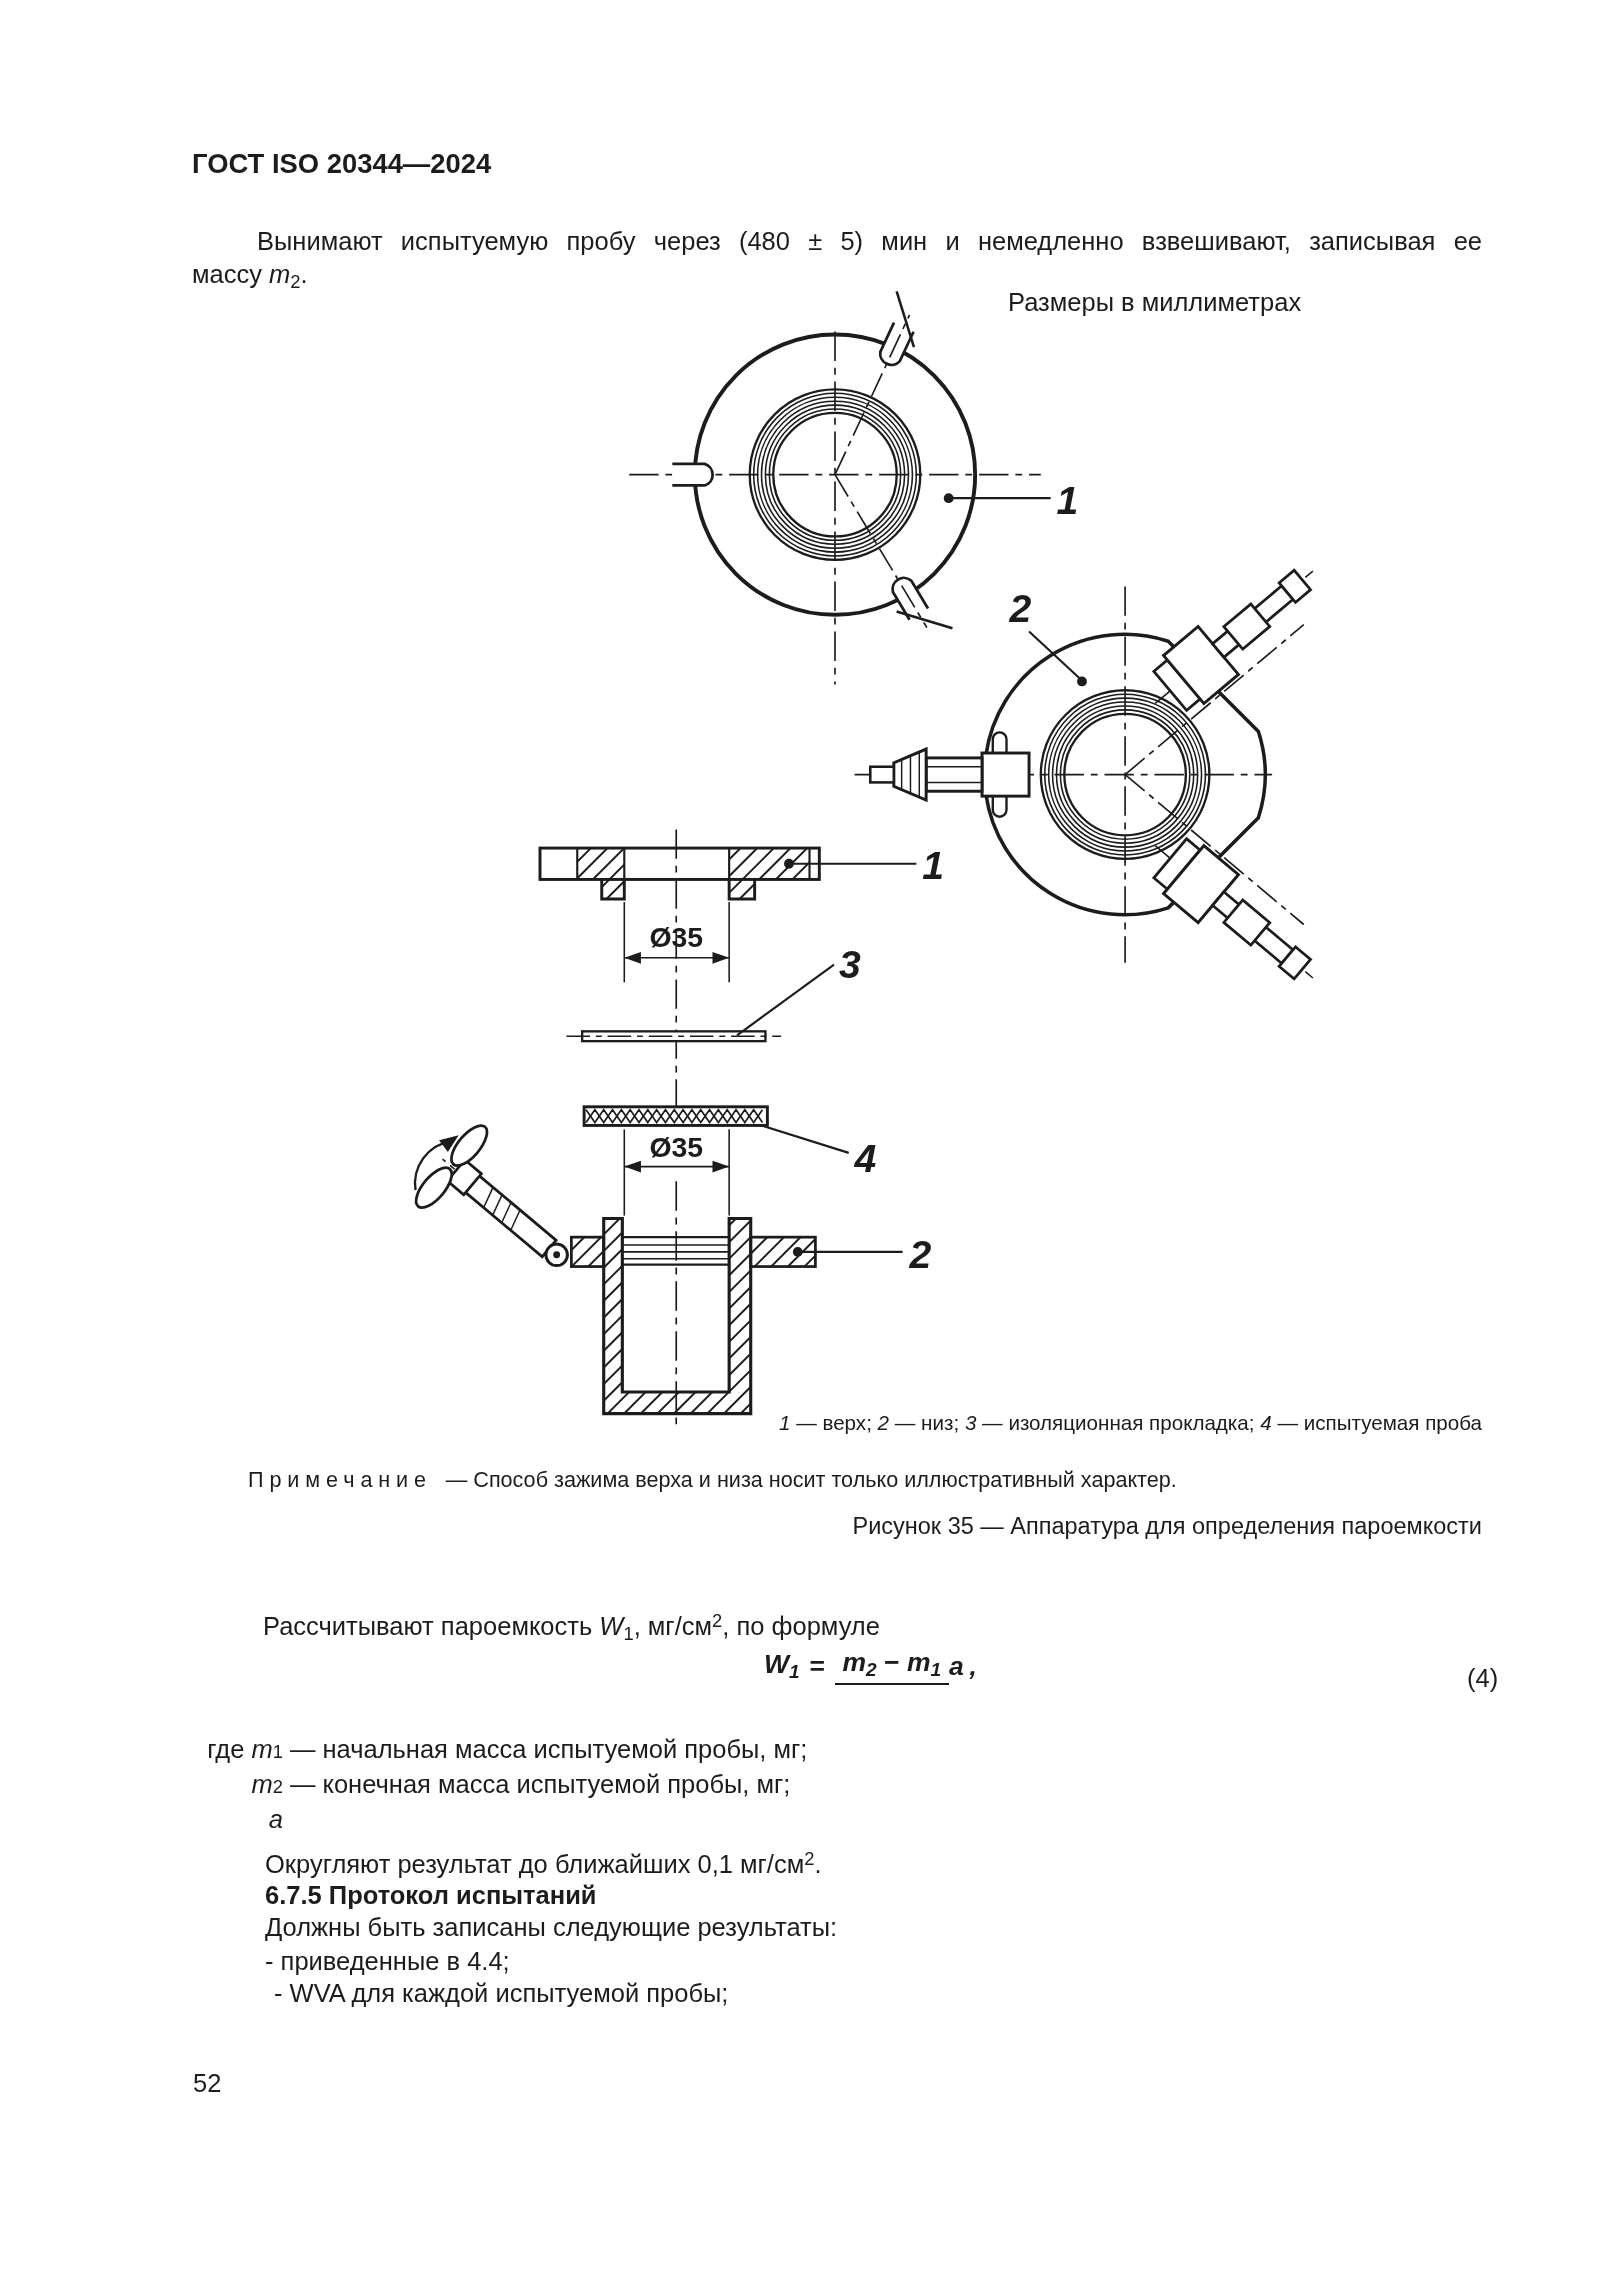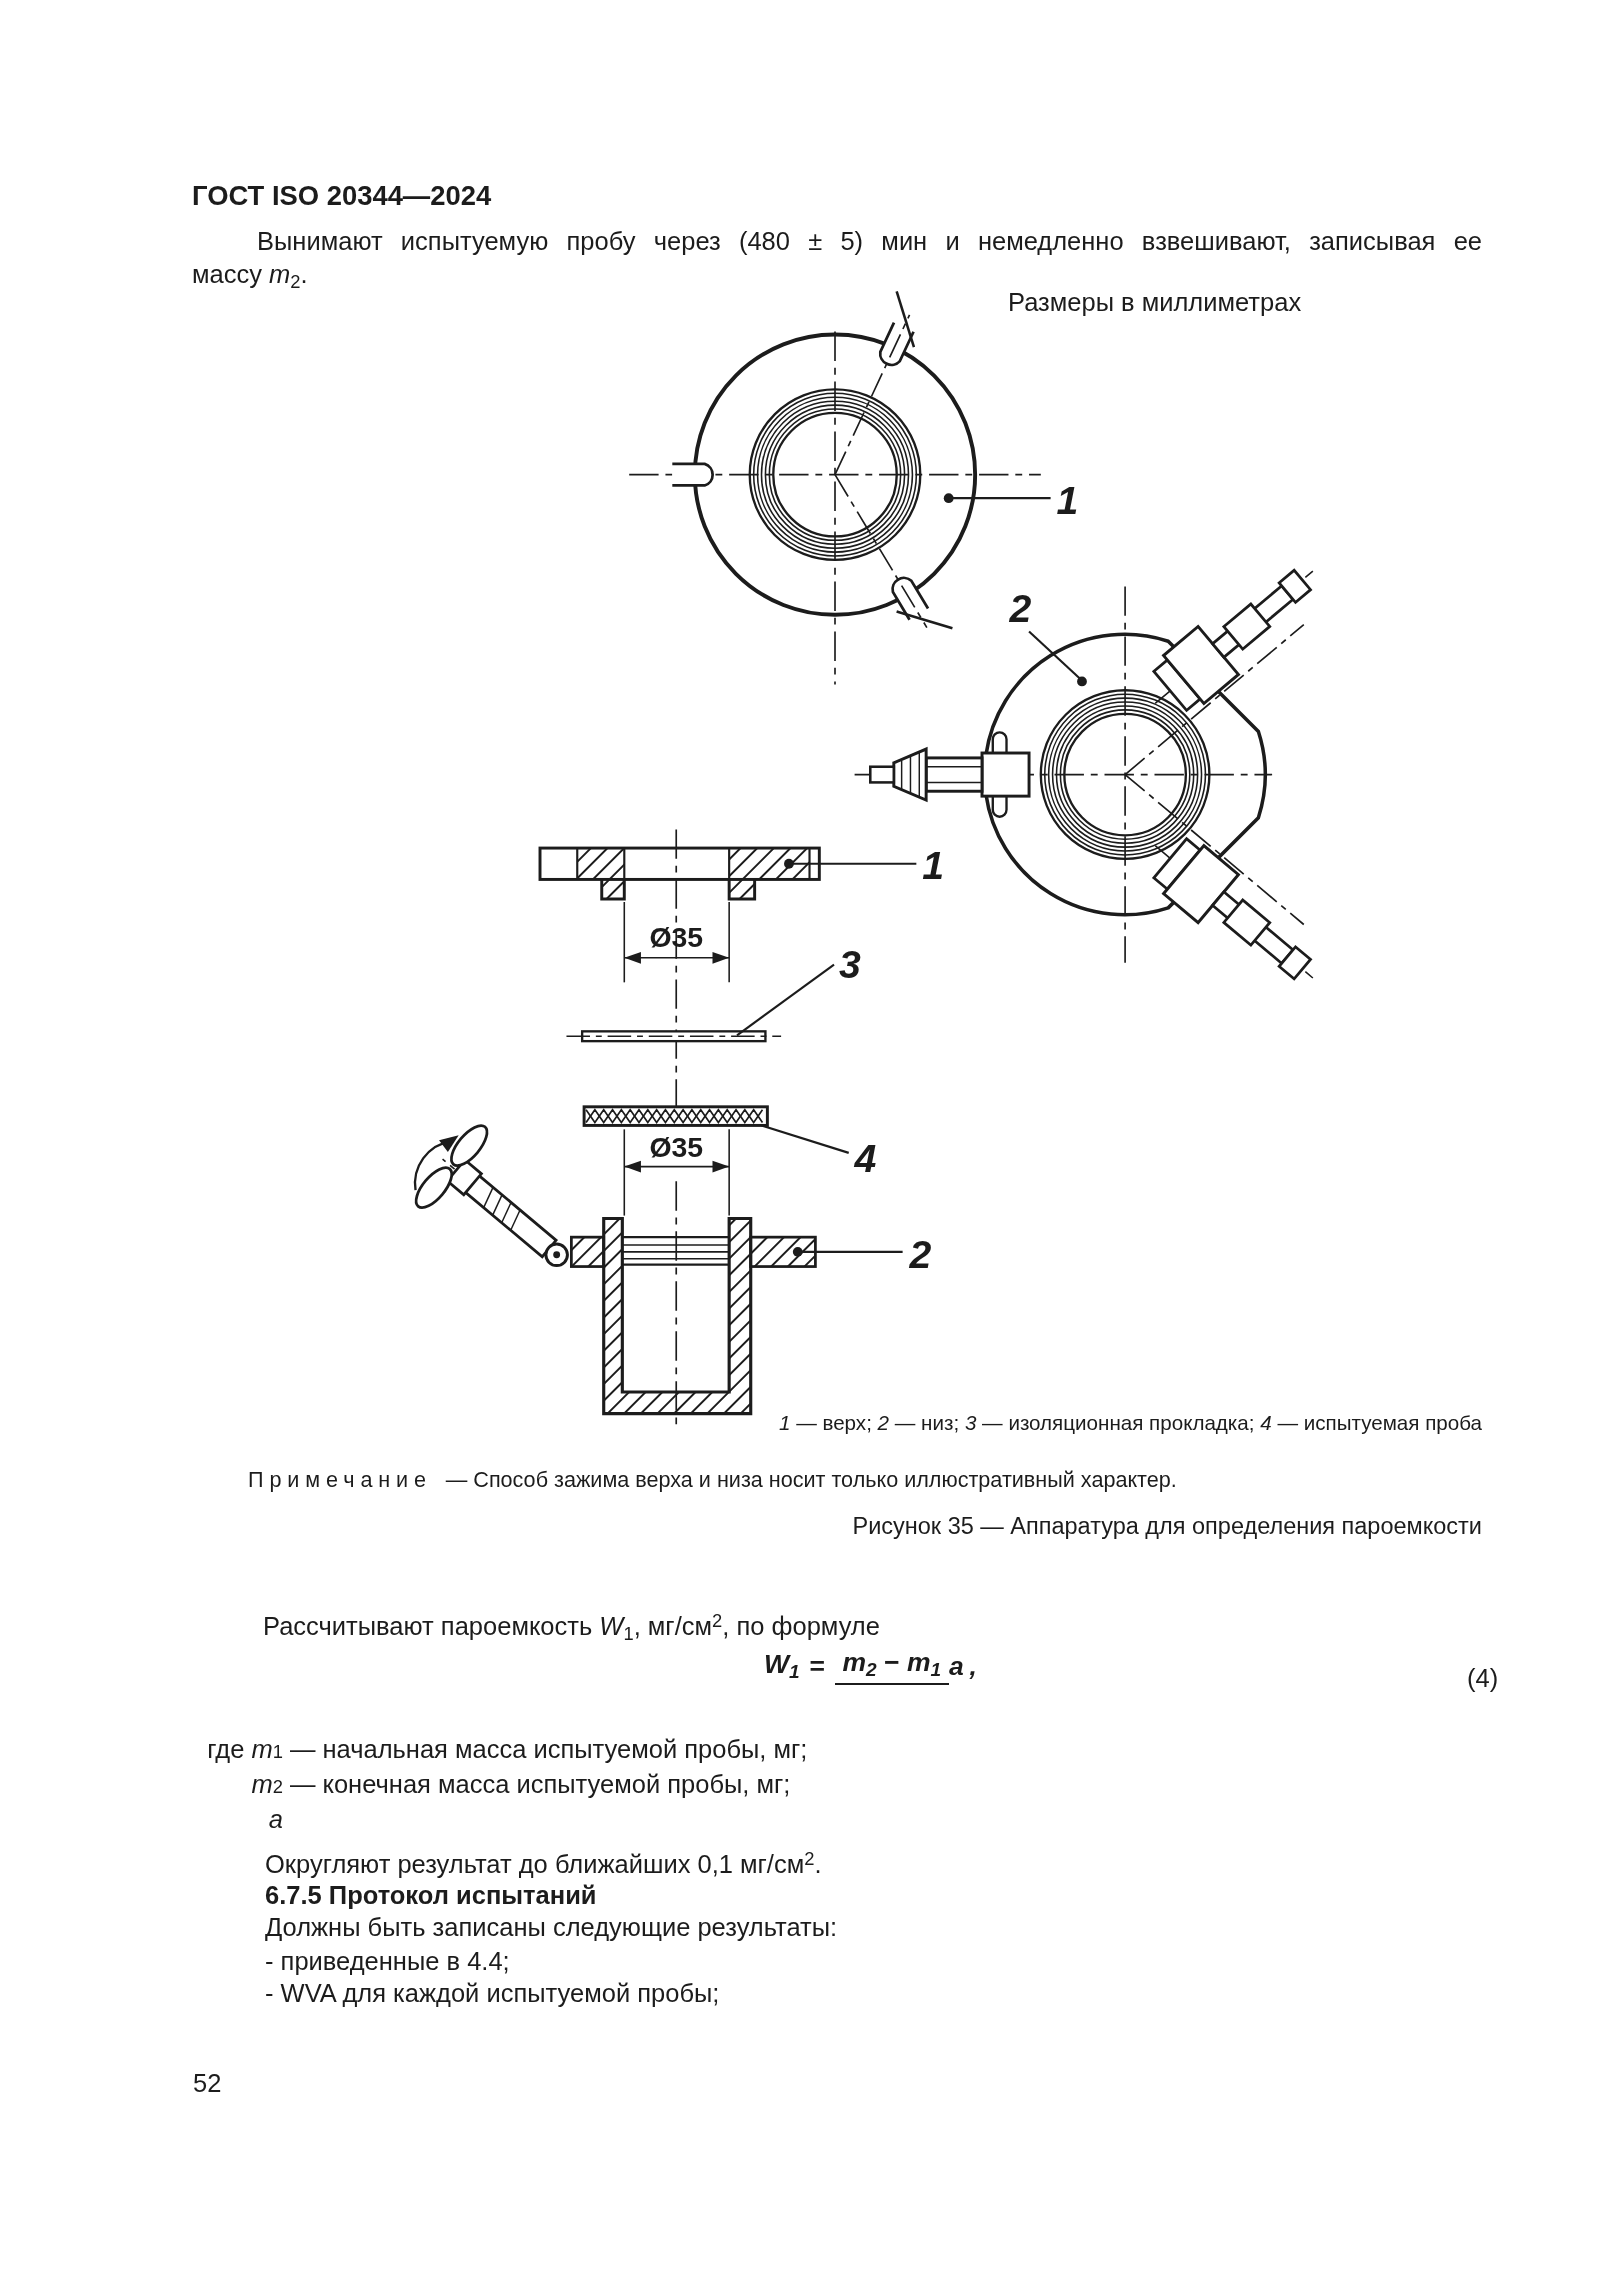--- a/index.html
+++ b/index.html
@@ -13,21 +13,21 @@
   .i { font-style:italic; }
   .just { white-space:normal; text-align:justify; text-align-last:justify; }
   .center { text-align:right; }
   .sb { font-size:0.72em; vertical-align:-0.28em; }
   .sp { font-size:0.72em; vertical-align:0.45em; }
   .note-label { letter-spacing:5.9px; }
   .note-gap { display:inline-block; width:13.7px; }
   .cap21 { font-size:20.6px; }
   .cap22 { font-size:21.6px; }
   .cap24 { font-size:23.5px; }
-  .f28 { font-size:27.4px;margin-top:32px; }
+  .f28 { font-size:27.4px; }
   
   .formula { position:absolute; left:764px; top:1647px; display:flex; align-items:center;
              font-size:26.5px; font-weight:bold; font-style:italic; z-index:3; }
   .frac { display:inline-flex; align-items:center; margin:0 5.9px; }
   .frac .num { padding:0 7.8px 2px 7.8px; border-bottom:2.9px solid #1c1c1c; }
   .frac .den { padding-top:1px; }
   .eq { font-style:normal; margin:0 3.9px 0 9.8px; }
   .minus { font-style:normal; }
   
   .where { position:absolute; left:193px; top:1735px; z-index:3; }
@@ -274,17 +274,17 @@
     </div>
   </div>
 
   <div class="t" style="left:265px; top:1848px;">
     <span>Округляют результат до ближайших 0,1 мг/см</span><span class="sp">2</span><span>.</span>
   </div>
 
   <div class="t b" style="left:265px; top:1880px;">6.7.5 Протокол испытаний</div>
   <div class="t" style="left:265px; top:1912px;">Должны быть записаны следующие результаты:</div>
   <div class="t" style="left:265px; top:1946px;">- приведенные в 4.4;</div>
-  <div class="t" style="left:265px; top:1978px;">- WVA для каждой испытуемой пробы;</div>
+  <div class="t" style="left:274px; top:1978px;">- WVA для каждой испытуемой пробы;</div>
 
   <div class="t" style="left:193px; top:2068px;">52</div>
 </div>
 
 
 </body></html>

